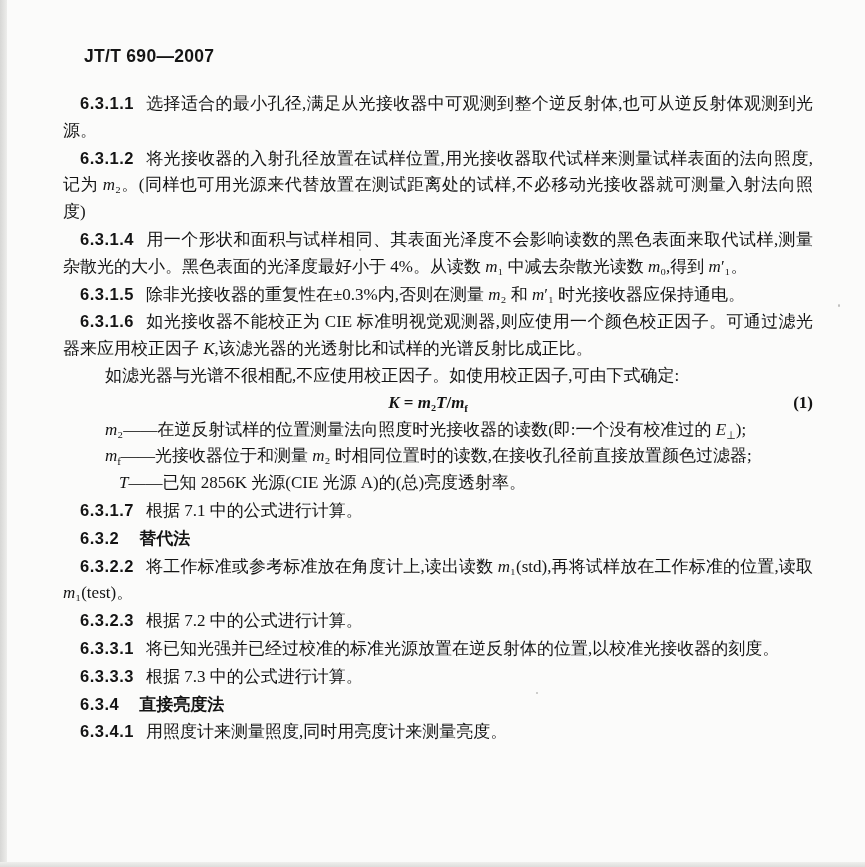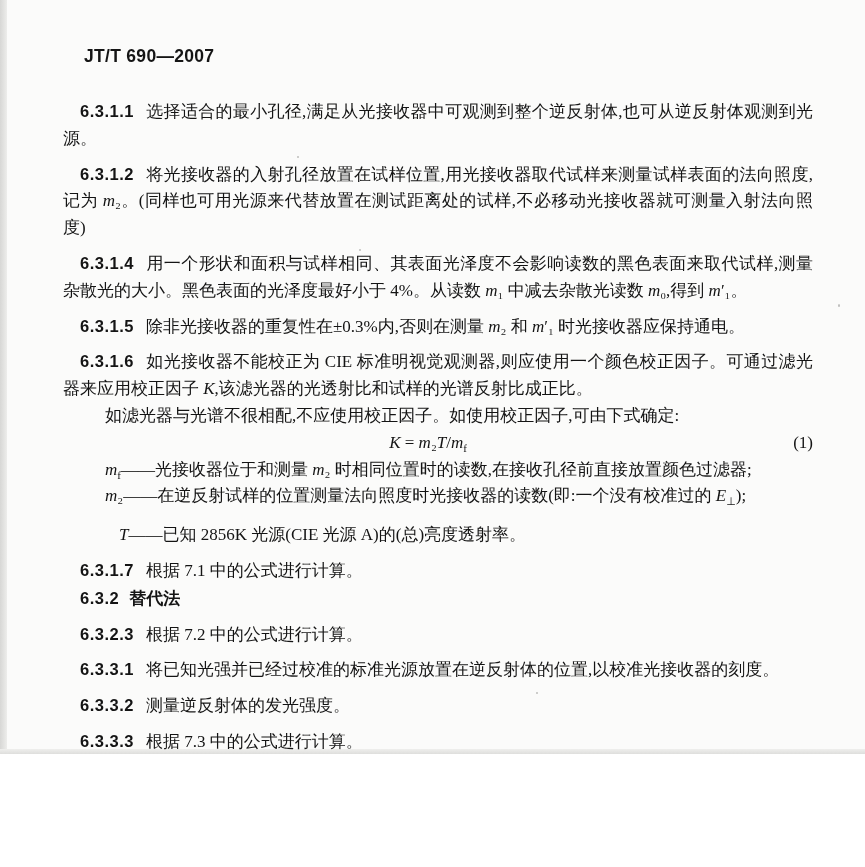--- a/index.html
+++ b/index.html
@@ -1,18 +1,18 @@
 <!DOCTYPE html>
 <html><head>
 <meta charset="utf-8">
 <style>
   html,body { margin:0; padding:0; background:#ffffff; }
   .page {
     position:relative;
-    width:865px; height:754px;
+    width:865px; height:867px;
     background:#fbfbfa;
     overflow:hidden;
     color:#141414;
     font-family:"Liberation Serif", serif;
   }
   .edge-left {
     position:absolute; left:0; top:0; width:7px; height:100%;
     background:linear-gradient(to right, #d7d7d5, #ededeb);
   }
   .edge-bottom {
@@ -24,37 +24,37 @@
     font-family:"Liberation Sans", sans-serif;
     font-weight:bold; font-size:17.5px; letter-spacing:0.3px;
     color:#151515;
   }
   .doc-body {
     position:absolute; left:63px; top:90px; width:750px;
     font-size:17px; line-height:26.8px;
     text-align:justify;
   }
   .para { margin:0; }
-  .clause { text-indent:17px;margin-top:8px; }
+  .clause { text-indent:17px; }
   .cnum {
     font-family:"Liberation Sans", sans-serif;
     font-weight:bold; font-size:16.5px;
     margin-right:12px;
     letter-spacing:0.5px;
     white-space:nowrap;
   }
   .heading { font-weight:bold; text-indent:17px; }
-  .heading .cnum { margin-right:10px; }
+  .heading .cnum { margin-right:20px; }
   .indent { text-indent:42px; }
-  .formula { display:flex; align-items:center; }
+  .formula { display:flex; align-items:center;font-weight:bold; }
   .f-body { flex:1; text-align:center; }
   .f-num { text-align:right; }
   .where { padding-left:14px; }
   .def  { padding-left:42px; }
-  .def2 { padding-left:56px;margin-top:12px; }
+  .def2 { padding-left:56px; }
   .para i { font-style:italic; font-family:"Liberation Serif", serif; }
   .para sub { font-size:11px; line-height:0; }
   .speck {
     position:absolute; border-radius:50%;
     background:#8a8a88; opacity:0.55;
   }
 </style>
 </head>
 <body>
 
@@ -68,28 +68,28 @@
       <p class="para clause"><b class="cnum">6.3.1.1</b><span class="ctext">选择适合的最小孔径,满足从光接收器中可观测到整个逆反射体,也可从逆反射体观测到光源。</span></p>
       <p class="para clause"><b class="cnum">6.3.1.2</b><span class="ctext">将光接收器的入射孔径放置在试样位置,用光接收器取代试样来测量试样表面的法向照度,记为 <i>m</i>₂。(同样也可用光源来代替放置在测试距离处的试样,不必移动光接收器就可测量入射法向照度)</span></p>
       <p class="para clause"><b class="cnum">6.3.1.4</b><span class="ctext">用一个形状和面积与试样相同、其表面光泽度不会影响读数的黑色表面来取代试样,测量杂散光的大小。黑色表面的光泽度最好小于 4%。从读数 <i>m</i>₁ 中减去杂散光读数 <i>m</i>₀,得到 <i>m</i>′₁。</span></p>
       <p class="para clause"><b class="cnum">6.3.1.5</b><span class="ctext">除非光接收器的重复性在±0.3%内,否则在测量 <i>m</i>₂ 和 <i>m</i>′₁ 时光接收器应保持通电。</span></p>
       <p class="para clause"><b class="cnum">6.3.1.6</b><span class="ctext">如光接收器不能校正为 CIE 标准明视觉观测器,则应使用一个颜色校正因子。可通过滤光器来应用校正因子 <i>K</i>,该滤光器的光透射比和试样的光谱反射比成正比。</span></p>
       <p class="para indent"><span class="ctext">如滤光器与光谱不很相配,不应使用校正因子。如使用校正因子,可由下式确定:</span></p>
       <p class="para formula">
         <span class="f-body"><i>K</i> = <i>m</i>₂<i>T</i>/<i>m</i><sub>f</sub></span>
         <span class="f-num">(1)</span>
       </p>
+      <p class="para def"><span class="ctext"><i>m</i>₂——在逆反射试样的位置测量法向照度时光接收器的读数(即:一个没有校准过的 <i>E</i><sub>⊥</sub>);</span></p>
       <p class="para def"><span class="ctext"><i>m</i><sub>f</sub>——光接收器位于和测量 <i>m</i>₂ 时相同位置时的读数,在接收孔径前直接放置颜色过滤器;</span></p>
-      <p class="para def"><span class="ctext"><i>m</i>₂——在逆反射试样的位置测量法向照度时光接收器的读数(即:一个没有校准过的 <i>E</i><sub>⊥</sub>);</span></p>
       <p class="para def2"><span class="ctext"><i>T</i>——已知 2856K 光源(CIE 光源 A)的(总)亮度透射率。</span></p>
       <p class="para clause"><b class="cnum">6.3.1.7</b><span class="ctext">根据 7.1 中的公式进行计算。</span></p>
       <p class="para heading"><b class="cnum">6.3.2</b><span class="ctext">替代法</span></p>
+      <p class="para clause"><b class="cnum">6.3.2.2</b><span class="ctext">将工作标准或参考标准放在角度计上,读出读数 <i>m</i>₁(std),再将试样放在工作标准的位置,读取 <i>m</i>₁(test)。</span></p>
       <p class="para clause"><b class="cnum">6.3.2.3</b><span class="ctext">根据 7.2 中的公式进行计算。</span></p>
       <p class="para clause"><b class="cnum">6.3.3.1</b><span class="ctext">将已知光强并已经过校准的标准光源放置在逆反射体的位置,以校准光接收器的刻度。</span></p>
-      <p class="para clause"><b class="cnum">6.3.3.2</b><span class="ctext">测量逆反射体的发光强度。</span></p>
       <p class="para clause"><b class="cnum">6.3.3.3</b><span class="ctext">根据 7.3 中的公式进行计算。</span></p>
       <p class="para heading"><b class="cnum">6.3.4</b><span class="ctext">直接亮度法</span></p>
       <p class="para clause"><b class="cnum">6.3.4.1</b><span class="ctext">用照度计来测量照度,同时用亮度计来测量亮度。</span></p>
     </div>
 
   <div class="speck" style="left:297px; top:156px; width:2px; height:2px;"></div>
   <div class="speck" style="left:838px; top:304px; width:2px; height:3px;"></div>
   <div class="speck" style="left:536px; top:692px; width:2px; height:2px;"></div>
   <div class="speck" style="left:359px; top:249px; width:2px; height:2px;"></div>
 </div>

